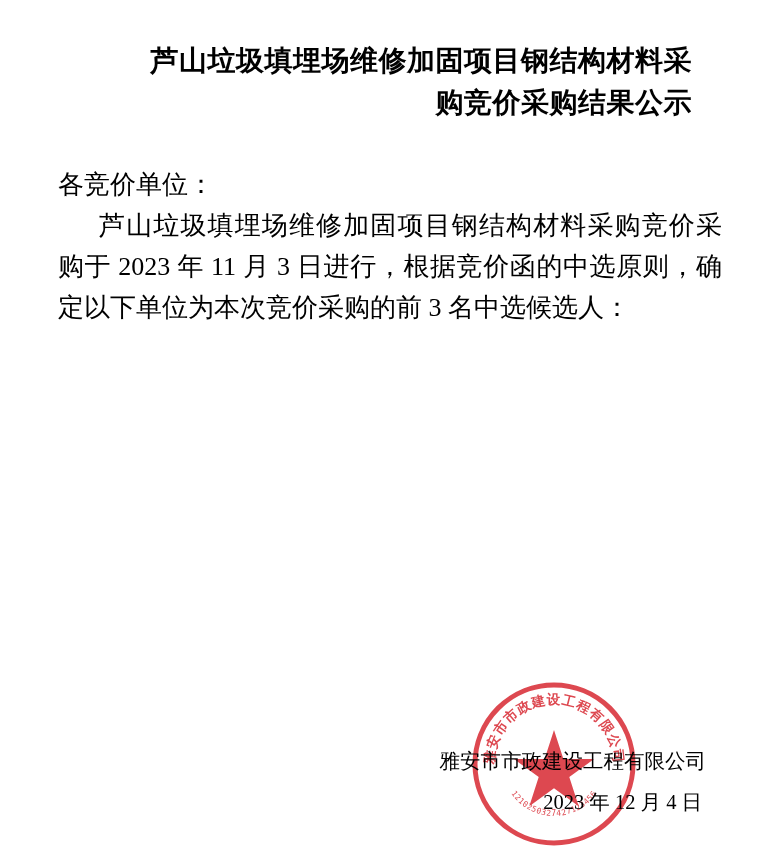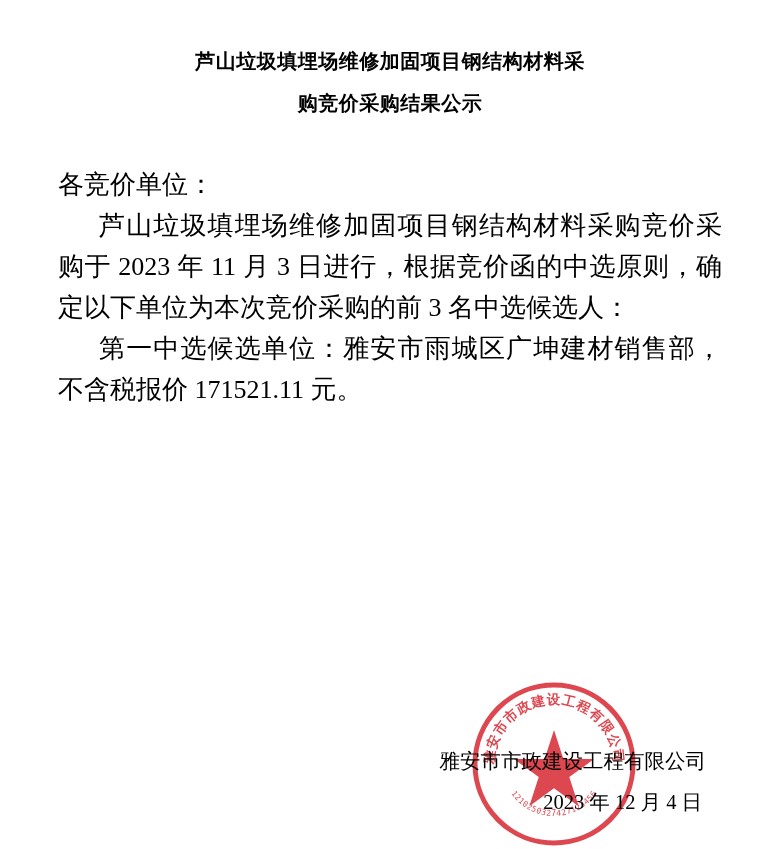--- a/index.html
+++ b/index.html
@@ -15,24 +15,24 @@
     overflow: hidden;
   }
   #page {
     position: relative;
     width: 780px;
     height: 849px;
     box-sizing: border-box;
     padding: 34px 58px 0 58px;
   }
   #doc-title {
-    text-align: center;
+    text-align: right;
     font-family: "DejaVu Sans", "Liberation Sans", sans-serif;
     font-weight: bold;
-    font-size: 20px;
+    font-size: 28px;
     line-height: 42px;
     letter-spacing: 0.5px;
     color: #000000;
     margin: 6px 30px 12px 30px;
     white-space: pre-line;
   }
   #body-text {
     margin-top: 40px;
     font-size: 26px;
     line-height: 41px;
@@ -103,21 +103,20 @@
 <body>
 
 <div id="page">
 
   <h1 id="doc-title">芦山垃圾填埋场维修加固项目钢结构材料采
 购竞价采购结果公示</h1>
 
   <div id="body-text">
     <p class="para salutation">各竞价单位：</p>
     <p class="para indent">芦山垃圾填埋场维修加固项目钢结构材料采购竞价采购于 2023 年 11 月 3 日进行，根据竞价函的中选原则，确定以下单位为本次竞价采购的前 3 名中选候选人：</p>
-    <p class="para indent">第一中选候选单位：雅安市雨城区广坤建材销售部，不含税报价 171521.11 元。</p>
   </div>
 
   <div id="seal">
     <svg viewBox="0 0 168 168" xmlns="http://www.w3.org/2000/svg">
       <circle cx="84" cy="84" r="79" fill="none" stroke="#d6202a" stroke-width="5"></circle>
       <path id="sealTopArc" d="M 84,84 m -60,0 a 60,60 0 1,1 120,0" fill="none"></path>
       <path id="sealBottomArc" d="M 84,84 m -52,0 a 52,52 0 1,0 104,0" fill="none"></path>
       <text class="seal-text">
         <textPath href="#sealTopArc" startOffset="50%" text-anchor="middle">雅安市市政建设工程有限公司</textPath>
       </text>

